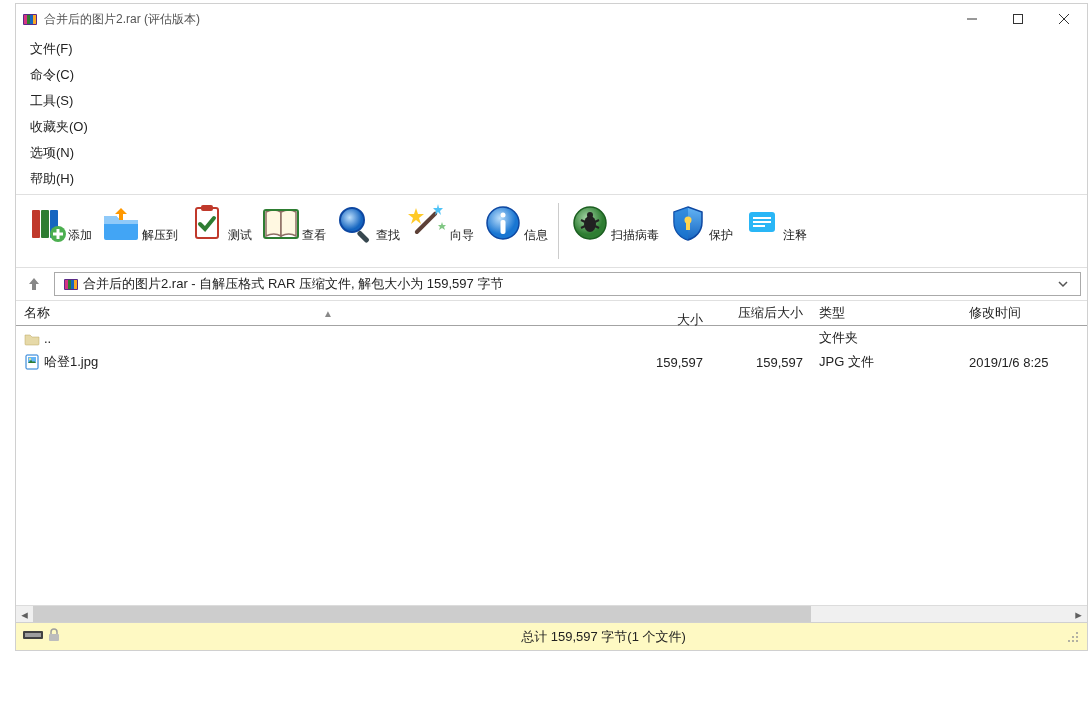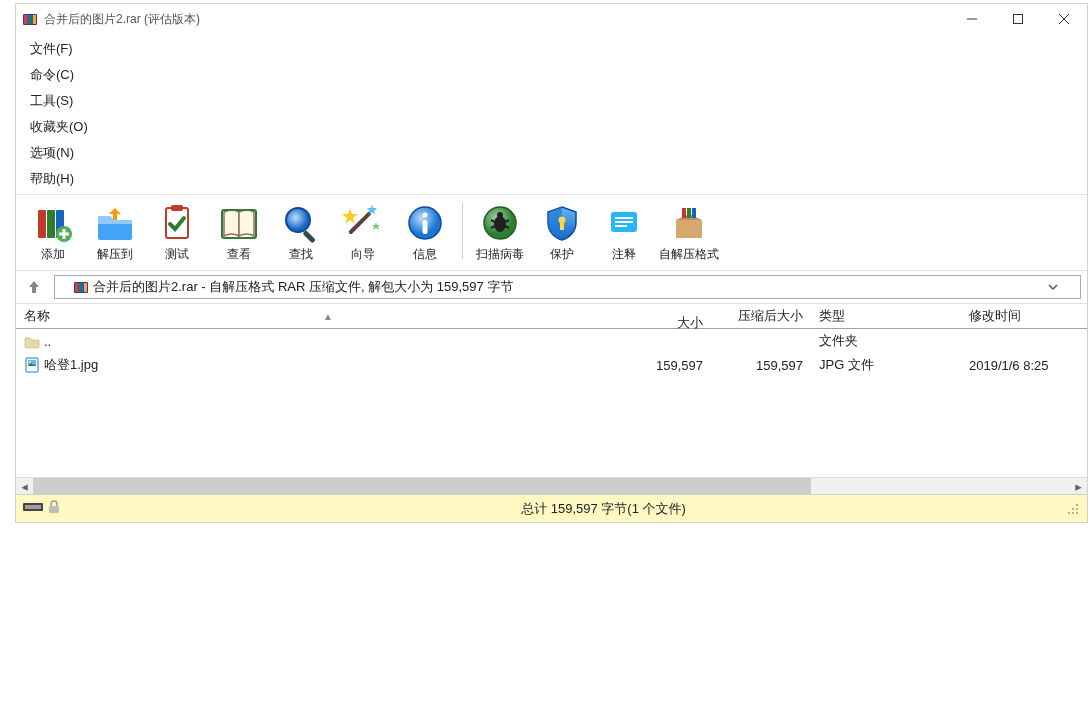--- a/index.html
+++ b/index.html
@@ -1,37 +1,37 @@
 <!DOCTYPE html>
 <html><head>
 <meta charset="utf-8">
 <style>
   * { box-sizing: border-box; margin: 0; padding: 0; font-family: "Microsoft YaHei", "Segoe UI", sans-serif; font-size: 13px; }
   html, body { width: 1088px; height: 706px; background: #fff; overflow: hidden; }
-  .window { width: 1073px; height: 520px; margin-left: 15px; margin-top: 3px; background: #fff; display: flex; flex-direction: column; border: 1px solid #d0d0d0; position: relative; }
+  .window { width: 1073px; height: 648px; margin-left: 15px; margin-top: 3px; background: #fff; display: flex; flex-direction: column; border: 1px solid #d0d0d0; position: relative; }
   
   .titlebar { height: 30px; background: #fff; display: flex; align-items: center; padding-left: 6px; }
   .titlebar .app-icon { width: 16px; height: 16px; margin-right: 6px; }
   .titlebar .title-text { color: #555; font-size: 12px; flex: 1; }
   .win-controls { display: flex; height: 100%; }
   .win-btn { width: 46px; height: 30px; display: flex; align-items: center; justify-content: center; color: #666; }
   
   .menubar { display: flex; padding: 2px 6px; background: #fff; flex-direction: column; }
   .menu-item { padding: 4px 8px; font-size: 13px; color: #222; }
   
   .toolbar { display: flex; align-items: flex-start; padding: 4px 6px 4px 6px; background: #fff; border-top: 1px solid #e0e0e0; border-bottom: 1px solid #e0e0e0; }
-  .tool-btn { display: flex; flex-direction: column; align-items: center; justify-content: flex-start; min-width: 62px; padding: 3px 4px; }
+  .tool-btn { display: flex; flex-direction: row; align-items: flex-end; justify-content: flex-start; min-width: 62px; padding: 3px 4px; }
   .tool-icon { width: 42px; height: 42px; display: flex; align-items: center; justify-content: center; }
   .tool-icon svg { width: 42px; height: 42px; }
   .tool-label { font-size: 12px; margin-top: 2px; color: #222; white-space: nowrap; }
   .tool-sep { width: 1px; height: 56px; background: #ccc; margin: 4px 6px; }
   
   .pathbar { display: flex; align-items: center; padding: 4px 6px; background: #fff; }
   .up-btn { width: 24px; height: 24px; display: flex; align-items: center; justify-content: center; margin-right: 8px; }
-  .path-field { flex: 1; height: 24px; border: 1px solid #aaa; display: flex; align-items: center; padding: 0 18px; background: #fff; }
+  .path-field { flex: 1; height: 24px; border: 1px solid #aaa; display: flex; align-items: center; padding: 0 8px; background: #fff; }
   .path-field .mini-icon { width: 16px; height: 16px; margin-right: 4px; }
   .path-text { flex: 1; font-size: 13px; color: #222; }
   .path-drop { width: 18px; text-align: center; color: #666; }
   
   .list-header { display: flex; background: #fff; border-top: 1px solid #e0e0e0; border-bottom: 1px solid #a3a3a3; height: 26px; align-items: center; }
   .col { padding: 0 8px; font-size: 13px; color: #222; }
   .col.name { flex: 0 0 585px; display:flex; align-items:center; }
   .col.size { flex: 0 0 110px; text-align: right; margin-top: 13px; }
   .col.packed { flex: 0 0 100px; text-align: right; }
   .col.type { flex: 0 0 150px; }
@@ -234,32 +234,20 @@
       <span class="tool-icon">
           <svg viewBox="0 0 42 42">
             <rect x="8" y="10" width="26" height="20" rx="3" fill="#29b6f6"></rect>
             <line x1="12" y1="16" x2="30" y2="16" stroke="#fff" stroke-width="2"></line>
             <line x1="12" y1="20" x2="30" y2="20" stroke="#fff" stroke-width="2"></line>
             <line x1="12" y1="24" x2="24" y2="24" stroke="#fff" stroke-width="2"></line>
           </svg>
         </span>
       <span class="tool-label">注释</span>
     </div>
-    <div class="tool-btn">
-      <span class="tool-icon">
-          <svg viewBox="0 0 42 42">
-            <rect x="8" y="18" width="26" height="18" rx="1" fill="#d7a86e"></rect>
-            <polygon points="8,18 21,12 34,18" fill="#c48e5a"></polygon>
-            <rect x="14" y="6" width="4" height="10" fill="#c0392b"></rect>
-            <rect x="19" y="6" width="4" height="10" fill="#2e7d32"></rect>
-            <rect x="24" y="6" width="4" height="10" fill="#1565c0"></rect>
-          </svg>
-        </span>
-      <span class="tool-label">自解压格式</span>
-    </div>
   </div>
 
   <div class="pathbar">
     <div class="up-btn">
       <svg width="18" height="18" viewBox="0 0 18 18">
           <path d="M9 3 l5 6 h-3 v6 h-4 v-6 h-3 z" fill="#888"></path>
         </svg>
     </div>
     <div class="path-field">
       <span class="mini-icon">

